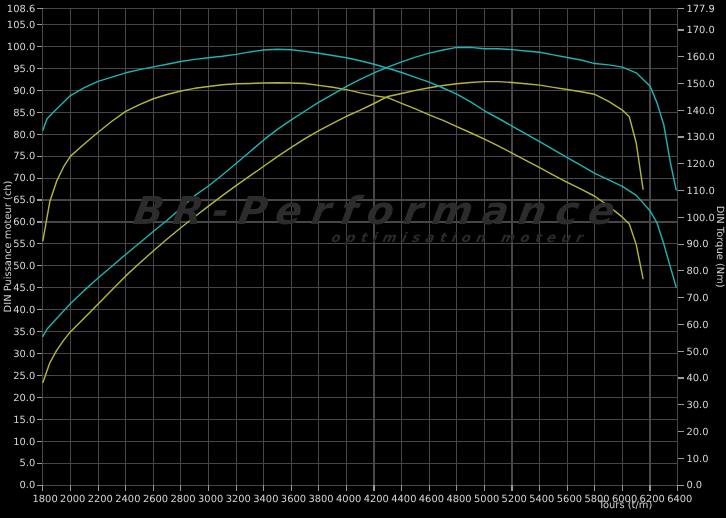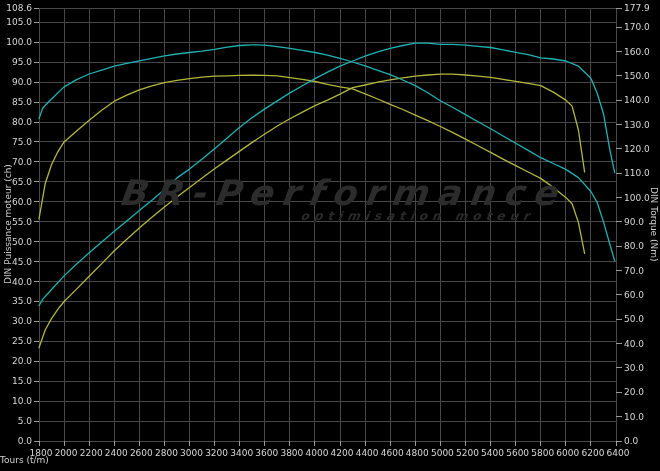--- a/index.html
+++ b/index.html
@@ -3,21 +3,21 @@
 <meta charset="utf-8">
 <style>
   html,body{margin:0;padding:0;background:#000;}
   #stage{position:relative;width:660px;height:471px;background:#000;overflow:hidden;
          font-family:"DejaVu Sans",sans-serif;}
   svg{position:absolute;left:0;top:0;}
   .vtitle{position:absolute;top:8px;height:433px;font-size:9px;color:#cfcfcf;
           writing-mode:vertical-rl;text-align:center;white-space:nowrap;}
   #left-axis-title{left:3px;transform:rotate(180deg);}
   #right-axis-title{right:1px;}
-  #x-axis-title{position:absolute;left:0;top:455px;width:593px;text-align:left;
+  #x-axis-title{position:absolute;left:0;top:455px;width:593px;text-align:right;
                 font-size:9px;color:#cfcfcf;}
   #wm-main{position:absolute;left:122px;top:173px;font-size:35px;font-weight:bold;
            font-style:italic;letter-spacing:9px;color:#2c2c2c;transform:skewX(-10deg);
            white-space:nowrap;}
   #wm-sub{position:absolute;left:240px;top:209px;width:295px;text-align:right;
           font-size:12px;font-weight:bold;font-style:italic;letter-spacing:5px;
           color:#2a2a2a;transform:skewX(-12deg);white-space:nowrap;}
 </style>
 </head>
 <body>

